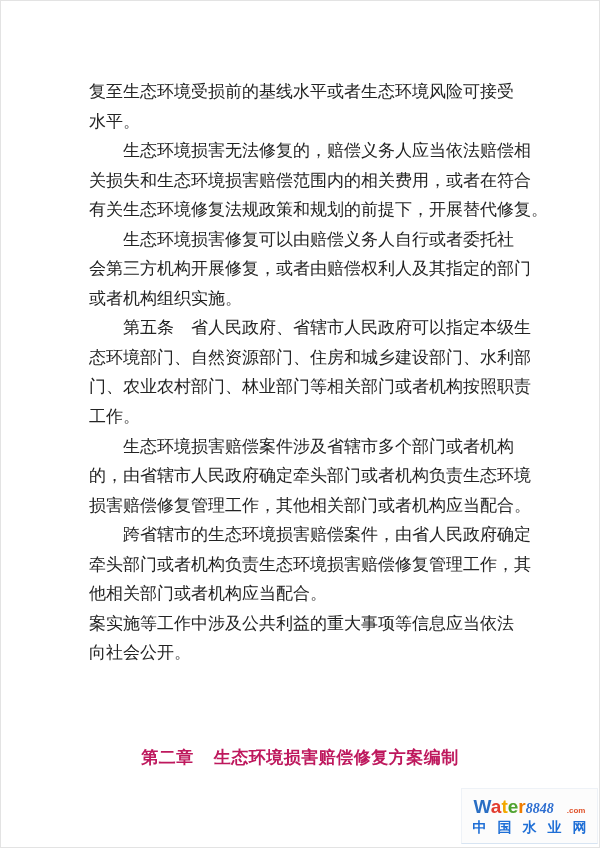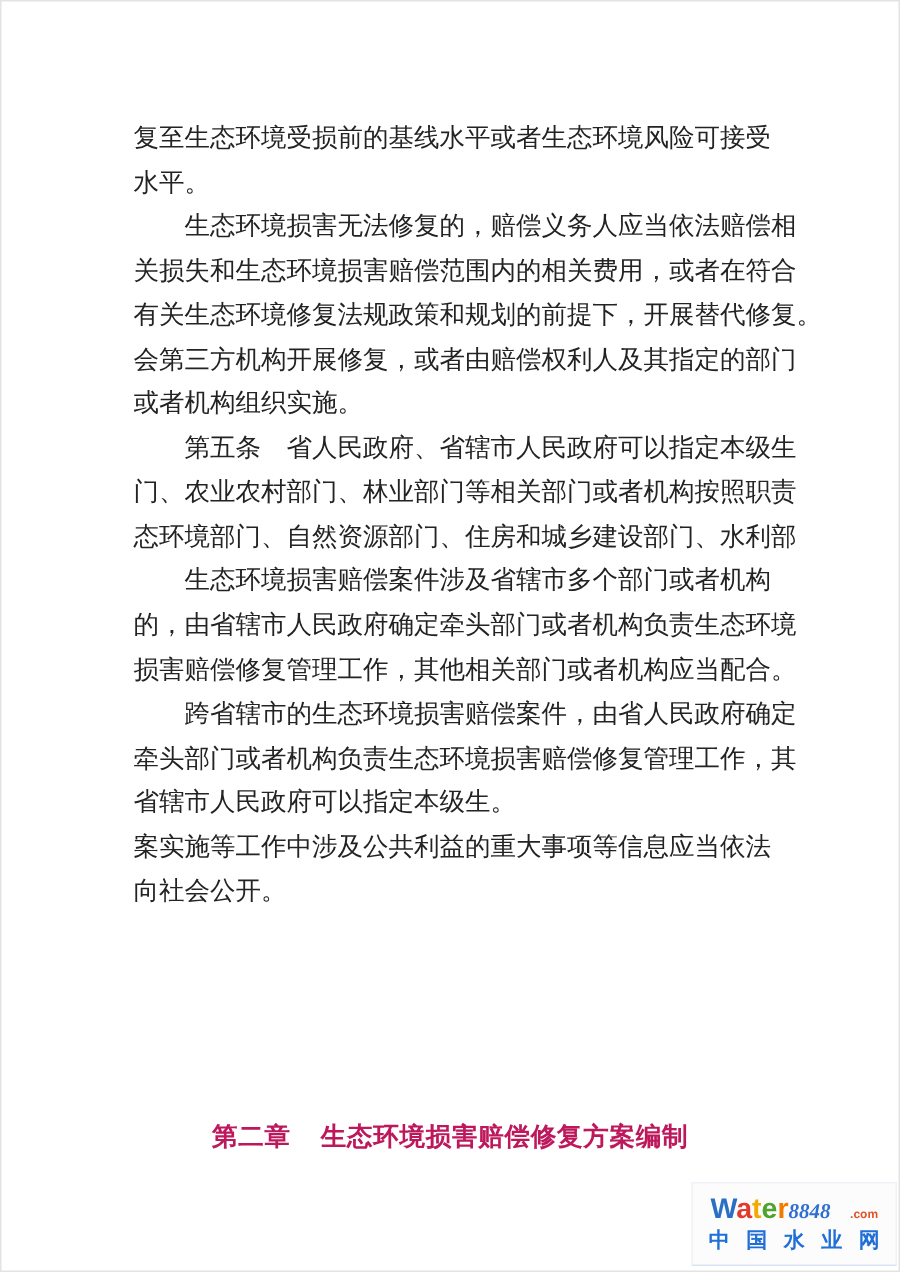--- a/index.html
+++ b/index.html
@@ -80,31 +80,33 @@
 <body>
 
 <div class="page">
 
   <div class="doc-text" style="color: rgb(35, 35, 35);">
       <div class="line fill"><span>复至生态环境受损前的基线水平或者生态环境风险可接受</span></div>
       <div class="line"><span>水平。</span></div>
       <div class="line fill"><span>　　生态环境损害无法修复的，赔偿义务人应当依法赔偿相</span></div>
       <div class="line fill"><span>关损失和生态环境损害赔偿范围内的相关费用，或者在符合</span></div>
       <div class="line"><span>有关生态环境修复法规政策和规划的前提下，开展替代修复。</span></div>
+      <div class="line fill"><span>　　生态环境损害修复可以由赔偿义务人自行或者委托社</span></div>
       <div class="line fill"><span>会第三方机构开展修复，或者由赔偿权利人及其指定的部门</span></div>
       <div class="line"><span>或者机构组织实施。</span></div>
       <div class="line fill"><span>　　</span><span class="b">第五条</span><span>　省人民政府、省辖市人民政府可以指定本级生</span></div>
+      <div class="line fill"><span>态环境部门、自然资源部门、住房和城乡建设部门、水利部</span></div>
       <div class="line fill"><span>门、农业农村部门、林业部门等相关部门或者机构按照职责</span></div>
-      <div class="line fill"><span>态环境部门、自然资源部门、住房和城乡建设部门、水利部</span></div>
+      <div class="line"><span>工作。</span></div>
       <div class="line fill"><span>　　生态环境损害赔偿案件涉及省辖市多个部门或者机构</span></div>
       <div class="line fill"><span>的，由省辖市人民政府确定牵头部门或者机构负责生态环境</span></div>
       <div class="line"><span>损害赔偿修复管理工作，其他相关部门或者机构应当配合。</span></div>
       <div class="line fill"><span>　　跨省辖市的生态环境损害赔偿案件，由省人民政府确定</span></div>
       <div class="line fill"><span>牵头部门或者机构负责生态环境损害赔偿修复管理工作，其</span></div>
-      <div class="line"><span>省辖市人民政府可以指定本级生。</span></div>
+      <div class="line"><span>他相关部门或者机构应当配合。</span></div>
       <div class="line fill"><span>案实施等工作中涉及公共利益的重大事项等信息应当依法</span></div>
       <div class="line"><span>向社会公开。</span></div>
     </div>
 
   <div class="chapter-heading">
     <span>第二章</span><span class="gap"></span><span>生态环境损害赔偿修复方案编制</span>
   </div>
 
   <div class="logo">
     <div class="logo-row1">

